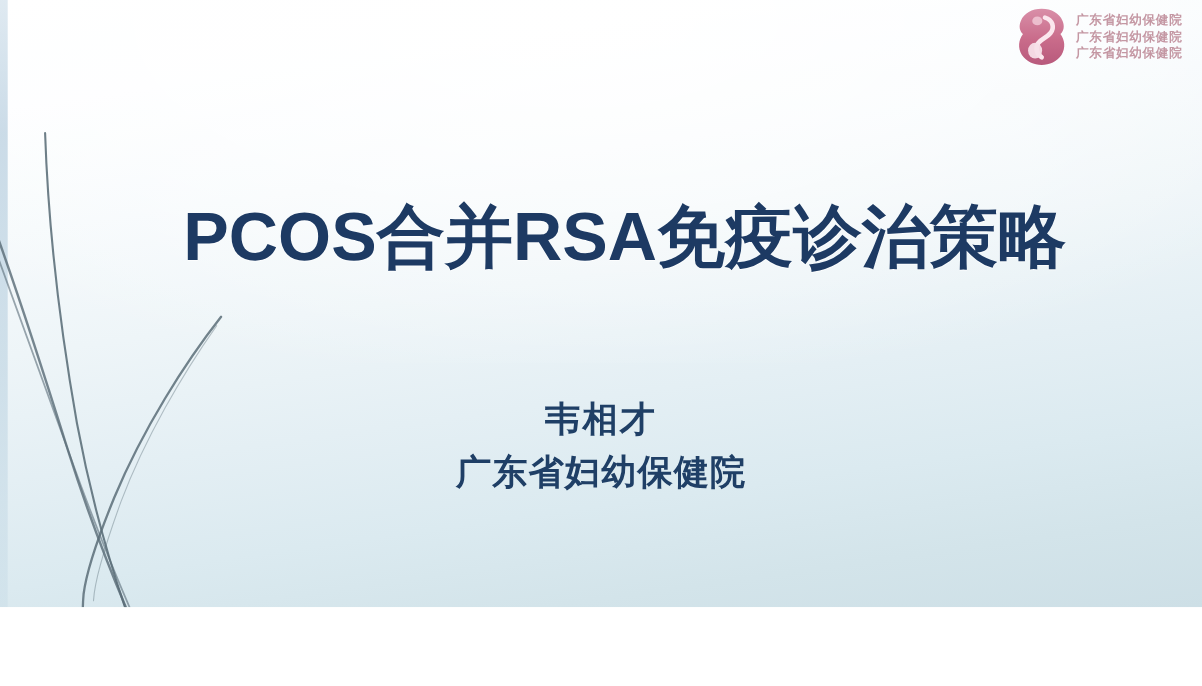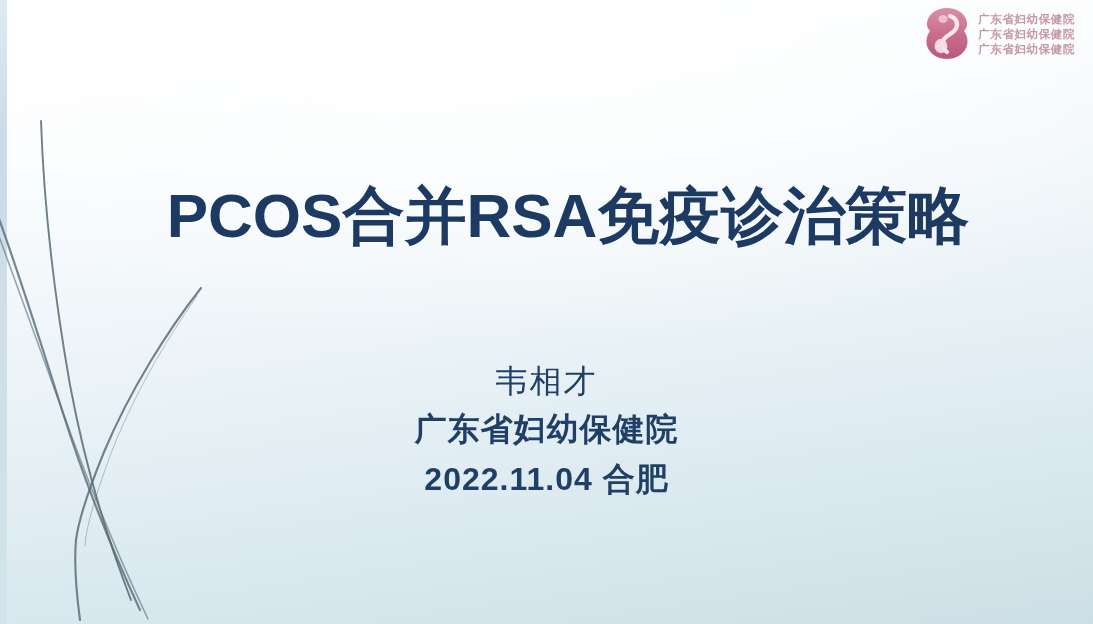--- a/index.html
+++ b/index.html
@@ -9,21 +9,21 @@
     background: #ffffff;
   }
   body {
     font-family: "Liberation Sans", "DejaVu Sans", sans-serif;
   }
 
   
   .slide {
     position: relative;
     width: 1093px;
-    height: 624px;
+    height: 552px;
     overflow: hidden;
     
     background:
       linear-gradient(172deg,
         #ffffff 0%,
         #fdfeff 14%,
         #f6fafc 30%,
         #eef5f8 46%,
         #e4eff4 62%,
         #dbeaf0 76%,
@@ -120,21 +120,21 @@
     position: absolute;
     left: 0;
     right: 0;
     top: 358px;
     text-align: center;
     color: #1f3f66;
   }
   .presenter .name {
     font-size: 32px;
     line-height: 46px;
-    font-weight: 400;
+    font-weight: 700;
     letter-spacing: 2px;
   }
   .presenter .org {
     font-size: 32px;
     line-height: 50px;
     font-weight: 700;
     letter-spacing: 1px;
   }
   .presenter .date {
     font-size: 32px;
@@ -195,16 +195,15 @@
       <div class="logo-line">广东省妇幼保健院</div>
       <div class="logo-line">广东省妇幼保健院</div>
     </div>
   </div>
 
   <h1 class="title">PCOS合并RSA免疫诊治策略</h1>
 
   <div class="presenter">
     <div class="name">韦相才</div>
     <div class="org">广东省妇幼保健院</div>
-    <div class="date">2022.11.04  合肥</div>
   </div>
 
 </div>
 
 </body></html>

